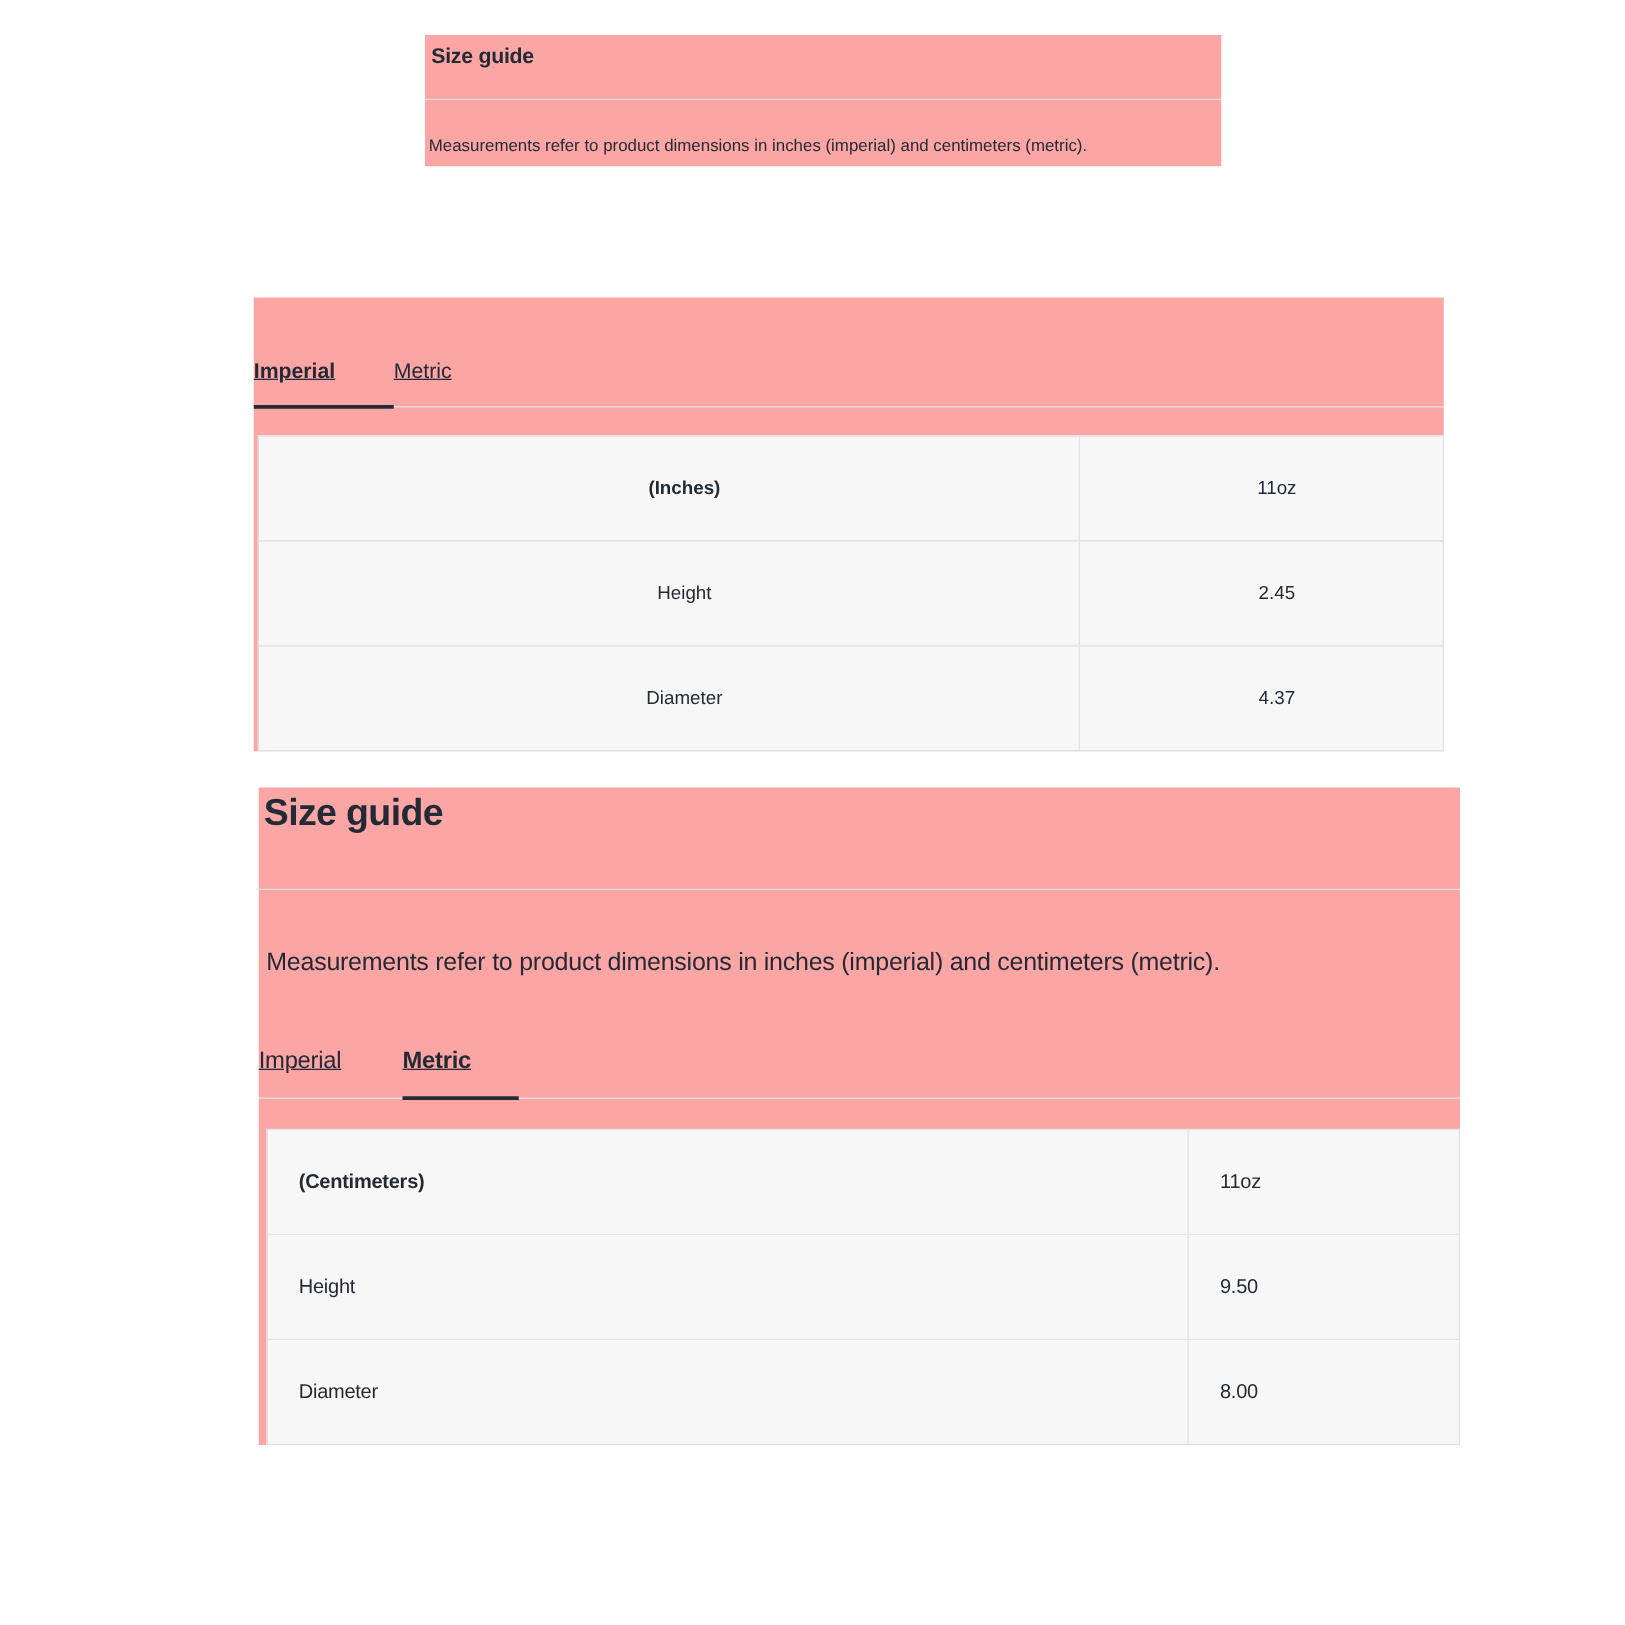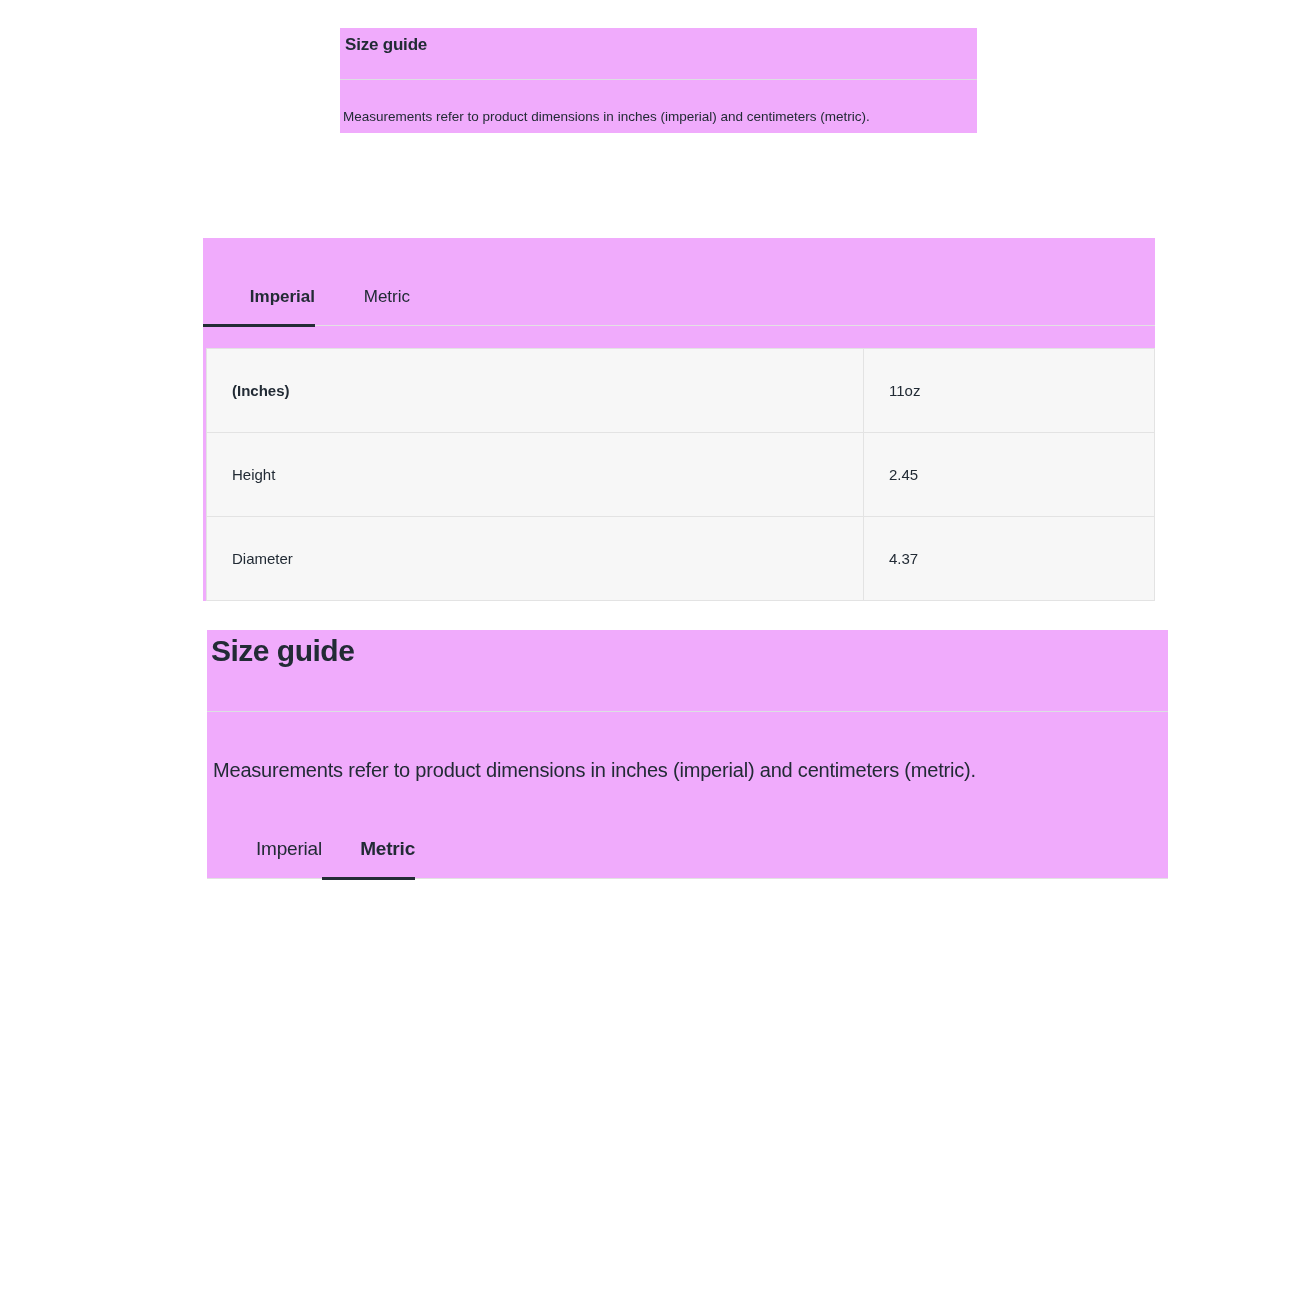--- a/index.html
+++ b/index.html
@@ -1,44 +1,44 @@
 <!DOCTYPE html>
 <html><head>
 <meta charset="utf-8">
 <style>
   * { margin:0; padding:0; box-sizing:border-box; }
   html,body { background:#ffffff; }
   body { font-family:"Liberation Sans", sans-serif; color:#222b35; }
   .canvas { position:relative; width:1300px; height:1300px; background:#ffffff; overflow:hidden; }
-  .card { position:absolute; background:#f0abfc; }
+  .card { position:absolute; background:#fca5a5; }
 
   
   .card-top { left:340px; top:28px; width:637px; }
   .card-top-header { padding:6px 5px 0 5px; border-bottom:1px solid #dcdfe2; height:52px; }
   .card-top-header h3 { font-size:17px; line-height:22px; font-weight:bold; letter-spacing:-0.2px; }
   .card-top-desc { padding:28px 5px 8px 3px; font-size:13.5px; line-height:17px; }
 
   
   .tabs { display:flex; border-bottom:1px solid #e2e2e2; }
-  .tab { position:relative; text-align:right; cursor:pointer; }
+  .tab { position:relative; text-align:left; cursor:pointer;text-decoration:underline; }
   .tab.active { font-weight:bold; }
   .tab.active::after { content:""; position:absolute; left:0; right:0; bottom:-2px; height:3px; background:#232c35; }
 
   
   table { border-collapse:collapse; }
   td { border:1px solid #e3e3e3; vertical-align:middle; padding-left:25px; background:#f7f7f7; }
   td.bold { font-weight:bold; }
 
   
   .card-imperial { left:203px; top:238px; width:952px; }
   .card-imperial .tabs { padding-top:46px; }
   .card-imperial .tab { font-size:17px; line-height:26px; padding-bottom:15px; }
   .card-imperial .tab-1 { width:112px; }
   .card-imperial .tab-2 { width:95px; }
-  .card-imperial table { margin:22px 0 0 3px; width:calc(100% - 3px); font-size:15px; }
+  .card-imperial table { margin:22px 0 0 3px; width:calc(100% - 3px); font-size:15px;text-align:center; }
   .card-imperial td { height:84px; }
   .card-imperial td.col-label { width:657px; }
 
   
   .card-metric { left:207px; top:630px; width:961px; letter-spacing:-0.2px; }
   .metric-header { border-bottom:1px solid #dcdfe2; height:82px; padding:3px 0 0 4px; }
   .metric-header h2 { font-size:30px; line-height:36px; font-weight:bold; letter-spacing:-0.5px; }
   .metric-desc { padding:45px 6px 0 6px; font-size:20px; line-height:26px; }
   .card-metric .tabs { padding-top:53px; }
   .card-metric .tab { font-size:19px; line-height:26px; padding-bottom:16px; }
@@ -93,15 +93,31 @@
     </div>
     <p class="metric-desc">Measurements refer to product dimensions in inches (imperial) and centimeters (metric).</p>
     <div class="tabs">
       <div class="tab tab-1">
         <span>Imperial</span>
       </div>
       <div class="tab tab-2 active">
         <span>Metric</span>
       </div>
     </div>
+    <table>
+      <tbody>
+        <tr>
+          <td class="col-label bold">(Centimeters)</td>
+          <td class="col-value">11oz</td>
+        </tr>
+        <tr>
+          <td class="col-label">Height</td>
+          <td class="col-value">9.50</td>
+        </tr>
+        <tr>
+          <td class="col-label">Diameter</td>
+          <td class="col-value">8.00</td>
+        </tr>
+      </tbody>
+    </table>
   </section>
 
 </div>
 
 </body></html>

